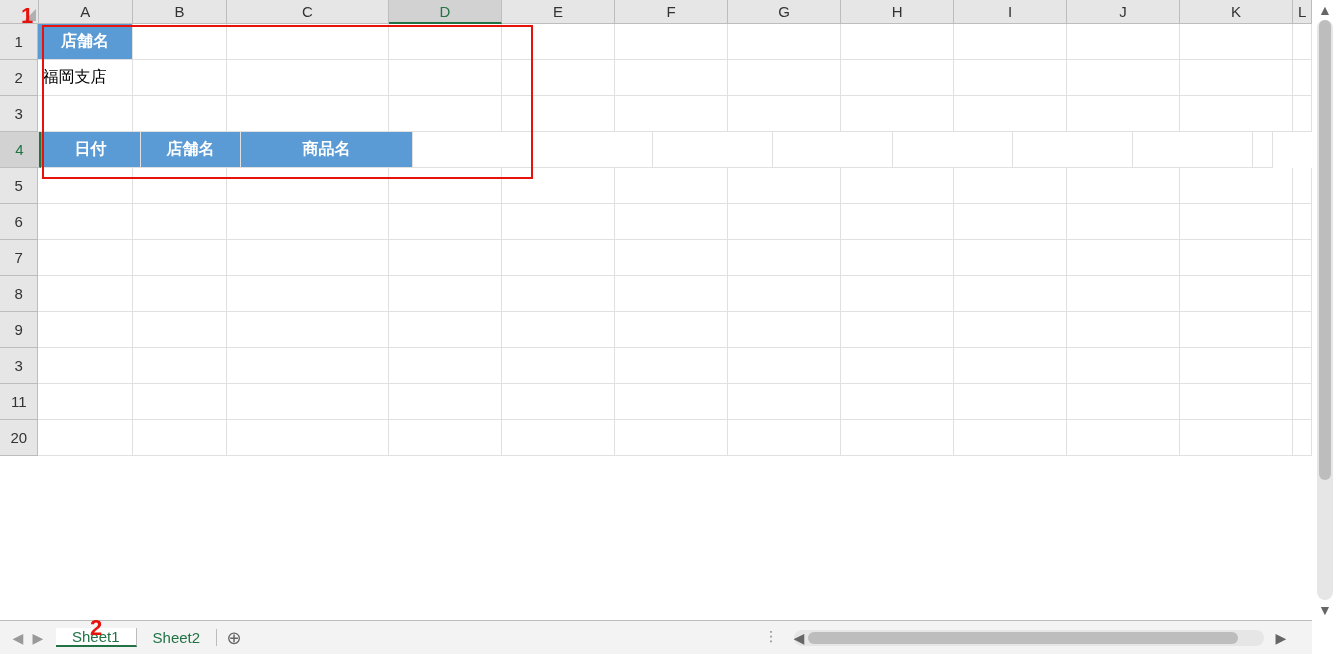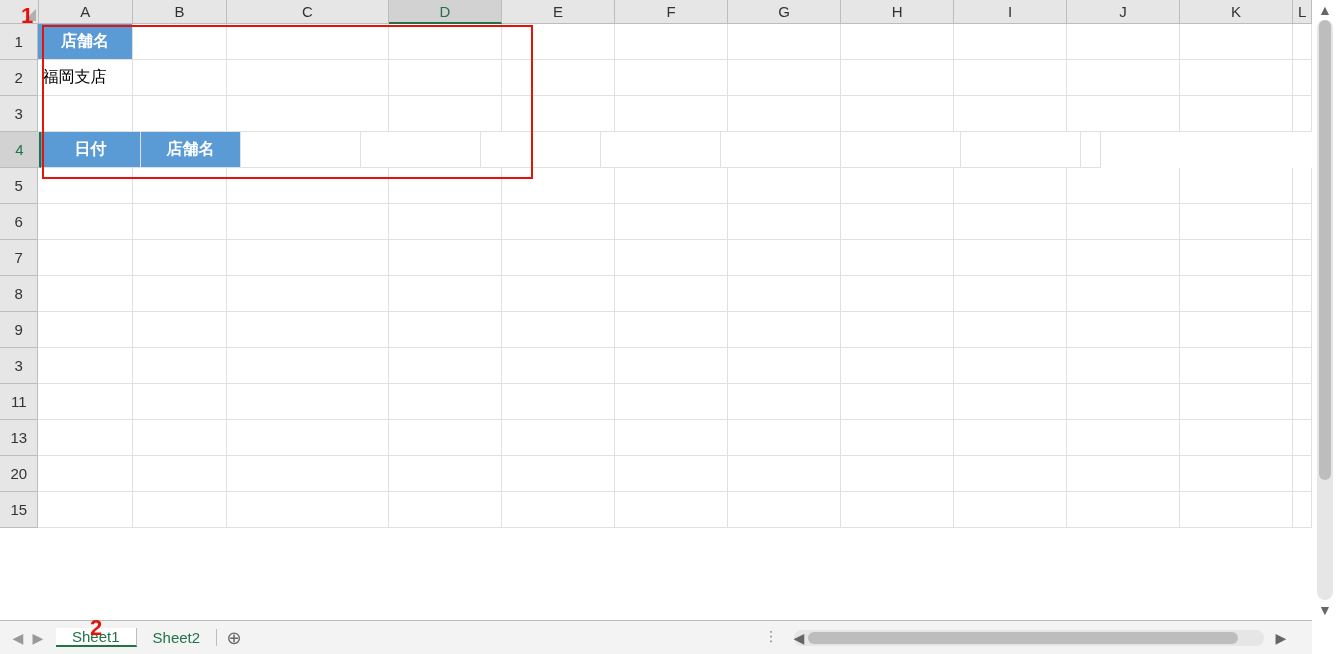--- a/index.html
+++ b/index.html
@@ -262,20 +262,21 @@
         <div class="cell" style="width: 120px;"></div>
         <div class="cell" style="width: 120px;"></div>
         <div class="cell" style="width: 120px;"></div>
         <div class="cell" style="width: 120px;"></div>
         <div class="cell" style="width: 20px;"></div>
       </div>
       <div class="row" style="height: 36px;">
         <div class="row-h active" style="height: 36px;">4</div>
         <div class="cell fill-blue" style="width: 100px;">日付</div>
         <div class="cell fill-blue" style="width: 100px;">店舗名</div>
+        <div class="cell fill-blue" style="width: 172px;">商品名</div>
         <div class="cell" style="width: 120px;"></div>
         <div class="cell" style="width: 120px;"></div>
         <div class="cell" style="width: 120px;"></div>
         <div class="cell" style="width: 120px;"></div>
         <div class="cell" style="width: 120px;"></div>
         <div class="cell" style="width: 120px;"></div>
         <div class="cell" style="width: 120px;"></div>
         <div class="cell" style="width: 20px;"></div>
       </div>
       <div class="row" style="height: 36px;">
@@ -377,51 +378,21 @@
         <div class="cell" style="width: 120px;"></div>
         <div class="cell" style="width: 120px;"></div>
         <div class="cell" style="width: 120px;"></div>
         <div class="cell" style="width: 120px;"></div>
         <div class="cell" style="width: 120px;"></div>
         <div class="cell" style="width: 120px;"></div>
         <div class="cell" style="width: 120px;"></div>
         <div class="cell" style="width: 20px;"></div>
       </div>
       <div class="row" style="height: 36px;">
-        <div class="row-h" style="height: 36px;">13</div>
-        <div class="cell" style="width: 100px;"></div>
-        <div class="cell" style="width: 100px;"></div>
-        <div class="cell" style="width: 172px;"></div>
-        <div class="cell" style="width: 120px;"></div>
-        <div class="cell" style="width: 120px;"></div>
-        <div class="cell" style="width: 120px;"></div>
-        <div class="cell" style="width: 120px;"></div>
-        <div class="cell" style="width: 120px;"></div>
-        <div class="cell" style="width: 120px;"></div>
-        <div class="cell" style="width: 120px;"></div>
-        <div class="cell" style="width: 120px;"></div>
-        <div class="cell" style="width: 20px;"></div>
-      </div>
-      <div class="row" style="height: 36px;">
         <div class="row-h" style="height: 36px;">20</div>
-        <div class="cell" style="width: 100px;"></div>
-        <div class="cell" style="width: 100px;"></div>
-        <div class="cell" style="width: 172px;"></div>
-        <div class="cell" style="width: 120px;"></div>
-        <div class="cell" style="width: 120px;"></div>
-        <div class="cell" style="width: 120px;"></div>
-        <div class="cell" style="width: 120px;"></div>
-        <div class="cell" style="width: 120px;"></div>
-        <div class="cell" style="width: 120px;"></div>
-        <div class="cell" style="width: 120px;"></div>
-        <div class="cell" style="width: 120px;"></div>
-        <div class="cell" style="width: 20px;"></div>
-      </div>
-      <div class="row" style="height: 36px;">
-        <div class="row-h" style="height: 36px;">15</div>
         <div class="cell" style="width: 100px;"></div>
         <div class="cell" style="width: 100px;"></div>
         <div class="cell" style="width: 172px;"></div>
         <div class="cell" style="width: 120px;"></div>
         <div class="cell" style="width: 120px;"></div>
         <div class="cell" style="width: 120px;"></div>
         <div class="cell" style="width: 120px;"></div>
         <div class="cell" style="width: 120px;"></div>
         <div class="cell" style="width: 120px;"></div>
         <div class="cell" style="width: 120px;"></div>

